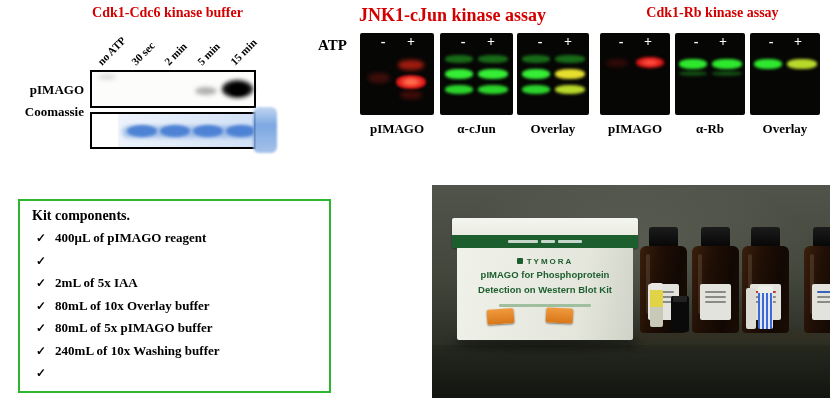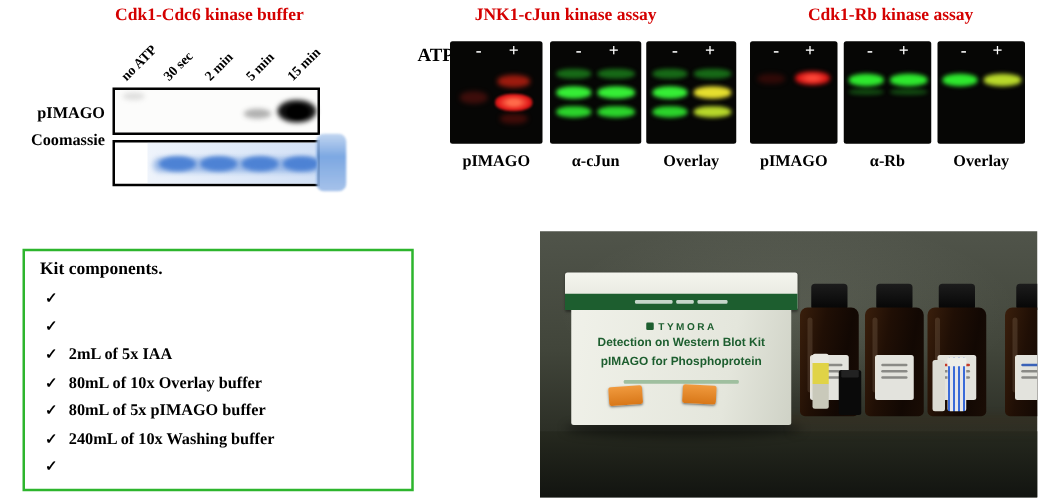--- a/index.html
+++ b/index.html
@@ -34,22 +34,22 @@
        background:#6f9bdc; opacity:.55; filter:blur(2px); border-radius:6px; }
   .cb{ position:absolute; top:11px; width:30px; height:12px; background:#4d82d4; filter:blur(1.5px); border-radius:50%; }
   .cb-1{ left:35px; } .cb-2{ left:68px; } .cb-3{ left:101px; } .cb-4{ left:134px; }
   .coomassie-smear{ position:absolute; left:243px; top:107px; width:24px; height:46px;
        background:linear-gradient(180deg,#bcd2ef,#6f9fe0 40%, #9dbce8); filter:blur(1px);
        border-radius:6px; opacity:.9; }
 
   
   .sec-jnk{ position:absolute; left:310px; top:0; width:290px; height:155px; }
   .jnk-title{ position:absolute; left:35px; top:5px; width:215px; text-align:center;
-              color:var(--title-red); font-weight:bold; font-size:14px; }
-  .atp-label{ position:absolute; left:8px; top:37px; font-weight:bold; font-size:15px;margin-left:16px; }
+              color:var(--title-red); font-weight:bold; font-size:18px; }
+  .atp-label{ position:absolute; left:8px; top:37px; font-weight:bold; font-size:15px; }
   .sec-rb{ position:absolute; left:595px; top:0; width:235px; height:155px; }
   .rb-title{ position:absolute; left:5px; top:5px; width:225px; text-align:center;
              color:var(--title-red); font-weight:bold; font-size:14px; }
   .blot-panel{ position:absolute; top:33px; height:82px; background:#060605; border-radius:2px; overflow:hidden; }
   .jp-1{ left:50px; width:74px; } .jp-2{ left:130px; width:73px; } .jp-3{ left:207px; width:72px; }
   .rp-1{ left:5px; width:70px; } .rp-2{ left:80px; width:70px; } .rp-3{ left:155px; width:70px; }
   .sign{ position:absolute; top:1px; width:20px; text-align:center; color:#fff; font-weight:bold; font-size:14px; }
   .sg-minus{ left:13px; } .sg-plus{ left:41px; }
   .rp-1 .sg-minus,.rp-2 .sg-minus,.rp-3 .sg-minus{ left:11px; }
   .rp-1 .sg-plus,.rp-2 .sg-plus,.rp-3 .sg-plus{ left:38px; }
@@ -237,20 +237,21 @@
     <div class="blot-label rl-1">pIMAGO</div>
     <div class="blot-label rl-2">α-Rb</div>
     <div class="blot-label rl-3">Overlay</div>
   </div>
 
   <div class="sec-kit">
     <div class="kit-heading">Kit components.</div>
     <ul class="kit-list">
       <li class="kit-item">
         <span class="kit-check">✓</span>
+        <span>400μL of pIMAGO reagent</span>
       </li>
       <li class="kit-item">
         <span class="kit-check">✓</span>
       </li>
       <li class="kit-item">
         <span class="kit-check">✓</span>
         <span>2mL of 5x IAA</span>
       </li>
       <li class="kit-item">
         <span class="kit-check">✓</span>
@@ -281,22 +282,22 @@
         <div class="kbox-lid-strip">
           <i style="width:30px"></i>
           <i style="width:14px"></i>
           <i style="width:24px"></i>
         </div>
       </div>
       <div class="kbox-body">
         <div class="kbox-brand">
           <span class="kbox-logo-dot"></span><span>TYMORA</span>
         </div>
+        <div class="kbox-title">pIMAGO for Phosphoprotein</div>
         <div class="kbox-title">Detection on Western Blot Kit</div>
-        <div class="kbox-title">pIMAGO for Phosphoprotein</div>
         <div class="kbox-url"></div>
       </div>
     </div>
     <div class="tab-orange tab-1"></div>
     <div class="tab-orange tab-2"></div>
 
     <div class="bottle bt-1">
       <div class="bottle-cap"></div>
       <div class="bottle-body">
         <div class="bottle-label">

